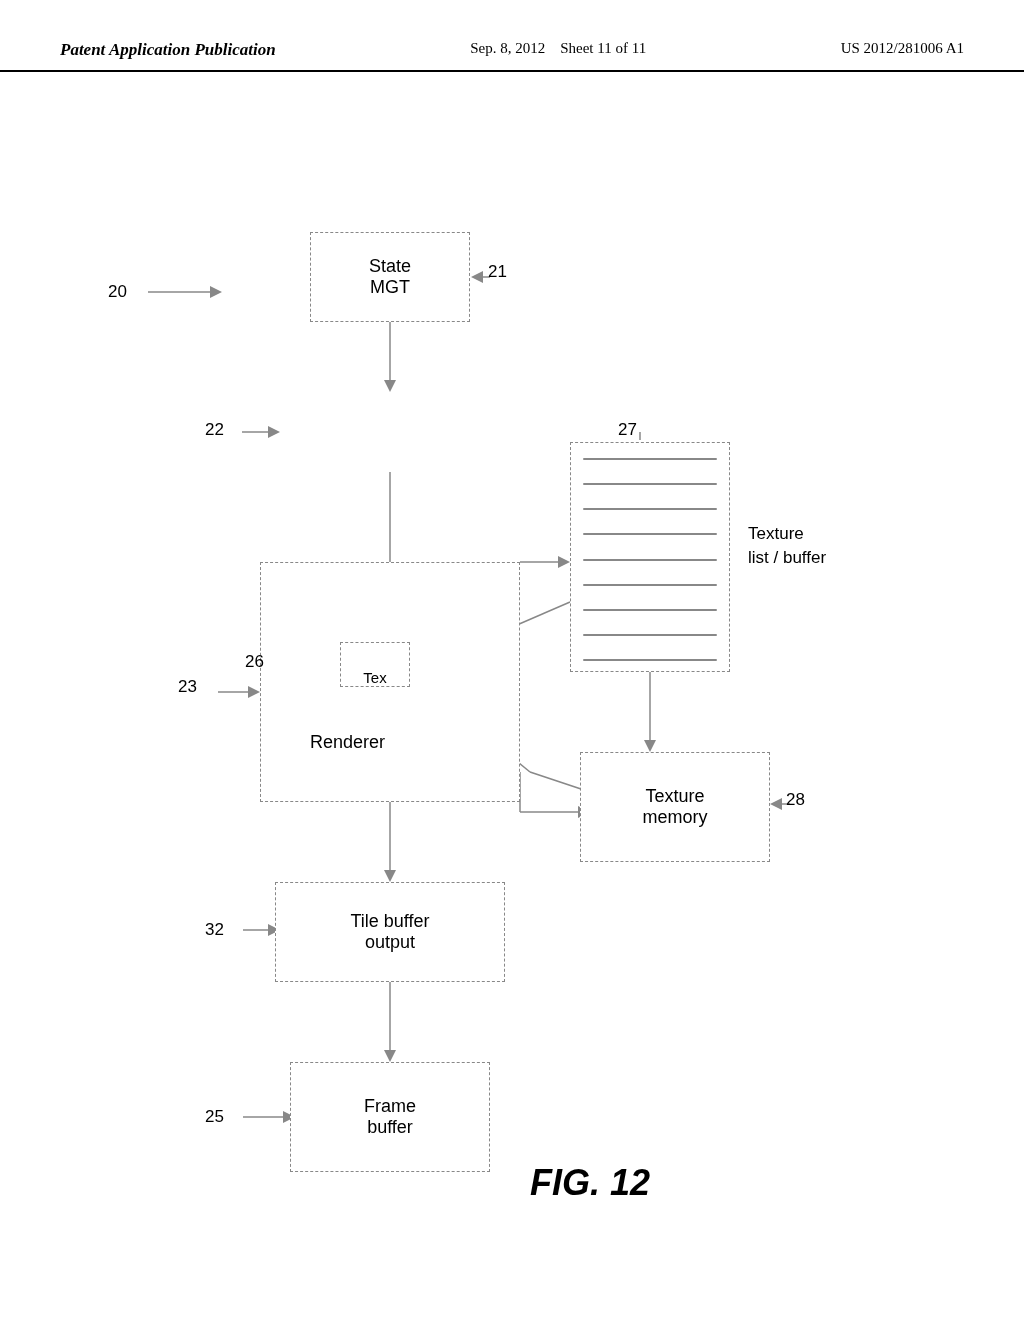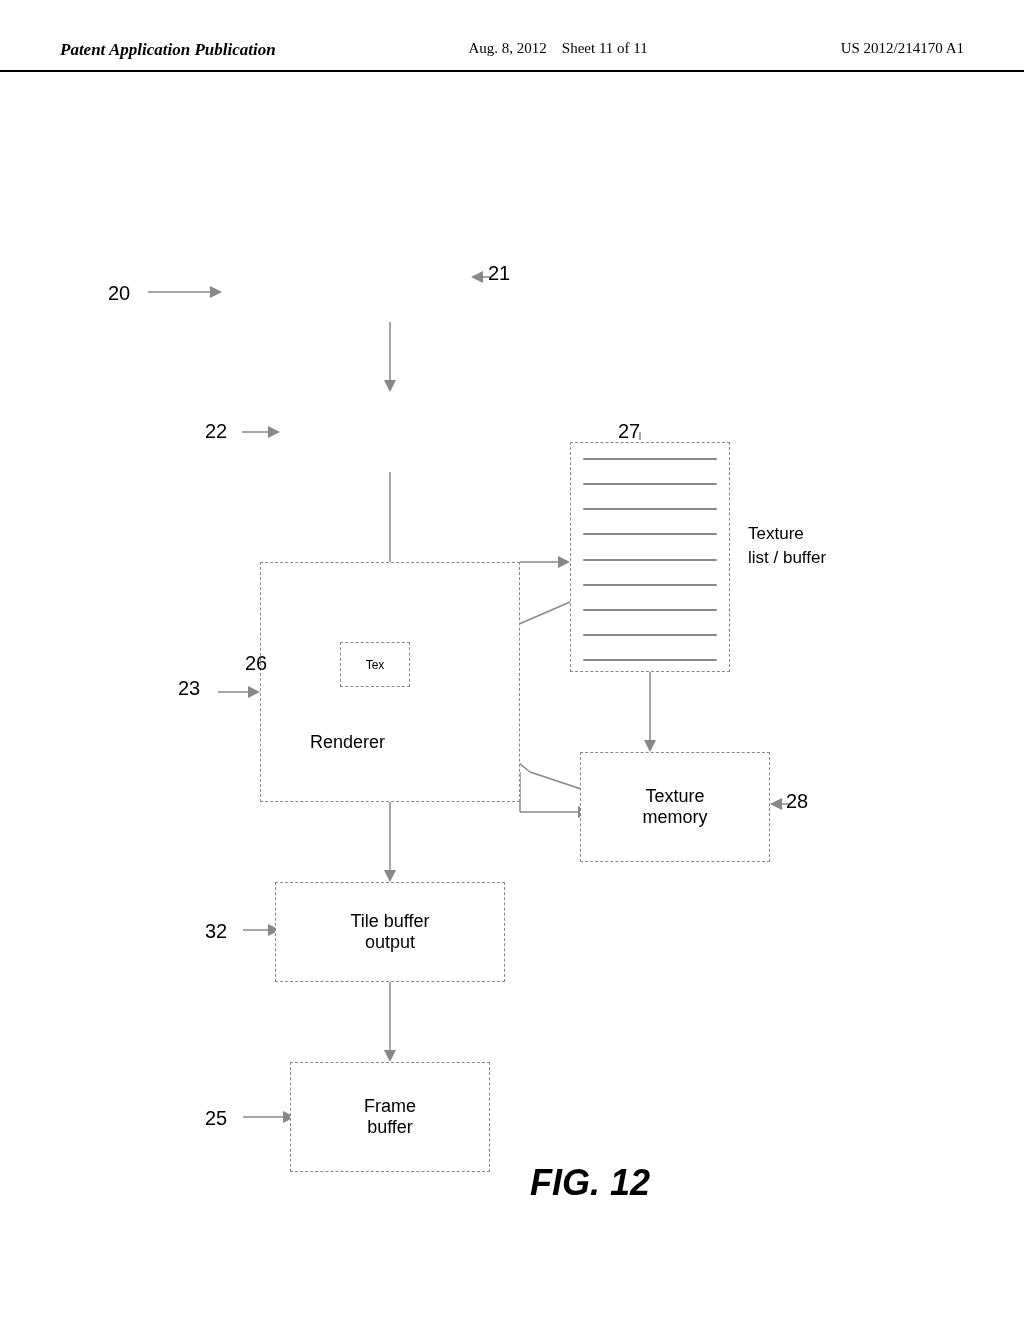--- a/index.html
+++ b/index.html
@@ -77,21 +77,21 @@
     .doc-line {
       height: 2px;
       background: #888;
       border-radius: 1px;
     }
 
     
     .label {
       position: absolute;
       font-family: Arial, sans-serif;
-      font-size: 20px;
+      font-size: 17px;
     }
 
     
     .arrows-svg {
       position: absolute;
       top: 0;
       left: 0;
       width: 100%;
       height: 100%;
       pointer-events: none;
@@ -105,24 +105,24 @@
       font-weight: bold;
       margin-left: 40px;
     }
   </style>
 </head>
 <body>
 
 <div class="header">
   <div class="header-left">Patent Application Publication</div>
   <div class="header-center">
-    <span>Aug. 8, 2012</span>&nbsp;&nbsp;&nbsp;
+    <span>Sep. 8, 2012</span>&nbsp;&nbsp;&nbsp;
     <span>Sheet 11 of 11</span>
   </div>
-  <div class="header-right">US 2012/214170 A1</div>
+  <div class="header-right">US 2012/281006 A1</div>
 </div>
 
 <div class="diagram-area">
 
   <svg class="arrows-svg">
 
     <line x1="390" y1="250" x2="390" y2="318" stroke="#888" stroke-width="1.5"></line>
     <polygon points="390,320 384,308 396,308" fill="#888"></polygon>
 
     <line x1="390" y1="400" x2="390" y2="528" stroke="#888" stroke-width="1.5"></line>
@@ -171,26 +171,29 @@
     <line x1="640" y1="368" x2="640" y2="360" stroke="#888" stroke-width="1.5"></line>
 
     <line x1="790" y1="732" x2="772" y2="732" stroke="#888" stroke-width="1.5"></line>
     <polygon points="770,732 782,726 782,738" fill="#888"></polygon>
 
     <line x1="520" y1="700" x2="520" y2="740" stroke="#888" stroke-width="1.5"></line>
     <line x1="520" y1="740" x2="588" y2="740" stroke="#888" stroke-width="1.5"></line>
     <polygon points="590,740 578,734 578,746" fill="#888"></polygon>
   </svg>
 
+  <div class="box" style="left:310px; top:160px; width:160px; height:90px; font-size:18px;">
+    <span>State<br>MGT</span>
+  </div>
 
 
   <div class="box" style="left:260px; top:490px; width:260px; height:240px; font-size:18px;">
   </div>
 
-  <div class="box" style="left:340px; top:570px; width:70px; height:45px; font-size:12px;">
+  <div class="box" style="left:340px; top:570px; width:70px; height:45px; font-size:15px;align-items:flex-end;">
     <span>Tex</span>
   </div>
 
   <div style="position:absolute; left:310px; top:660px; font-family:Arial,sans-serif; font-size:18px;">
     Renderer
   </div>
 
   <div class="doc-box" style="left:570px; top:370px; width:160px; height:230px;">
     <div class="doc-lines">
       <div class="doc-line"></div>

